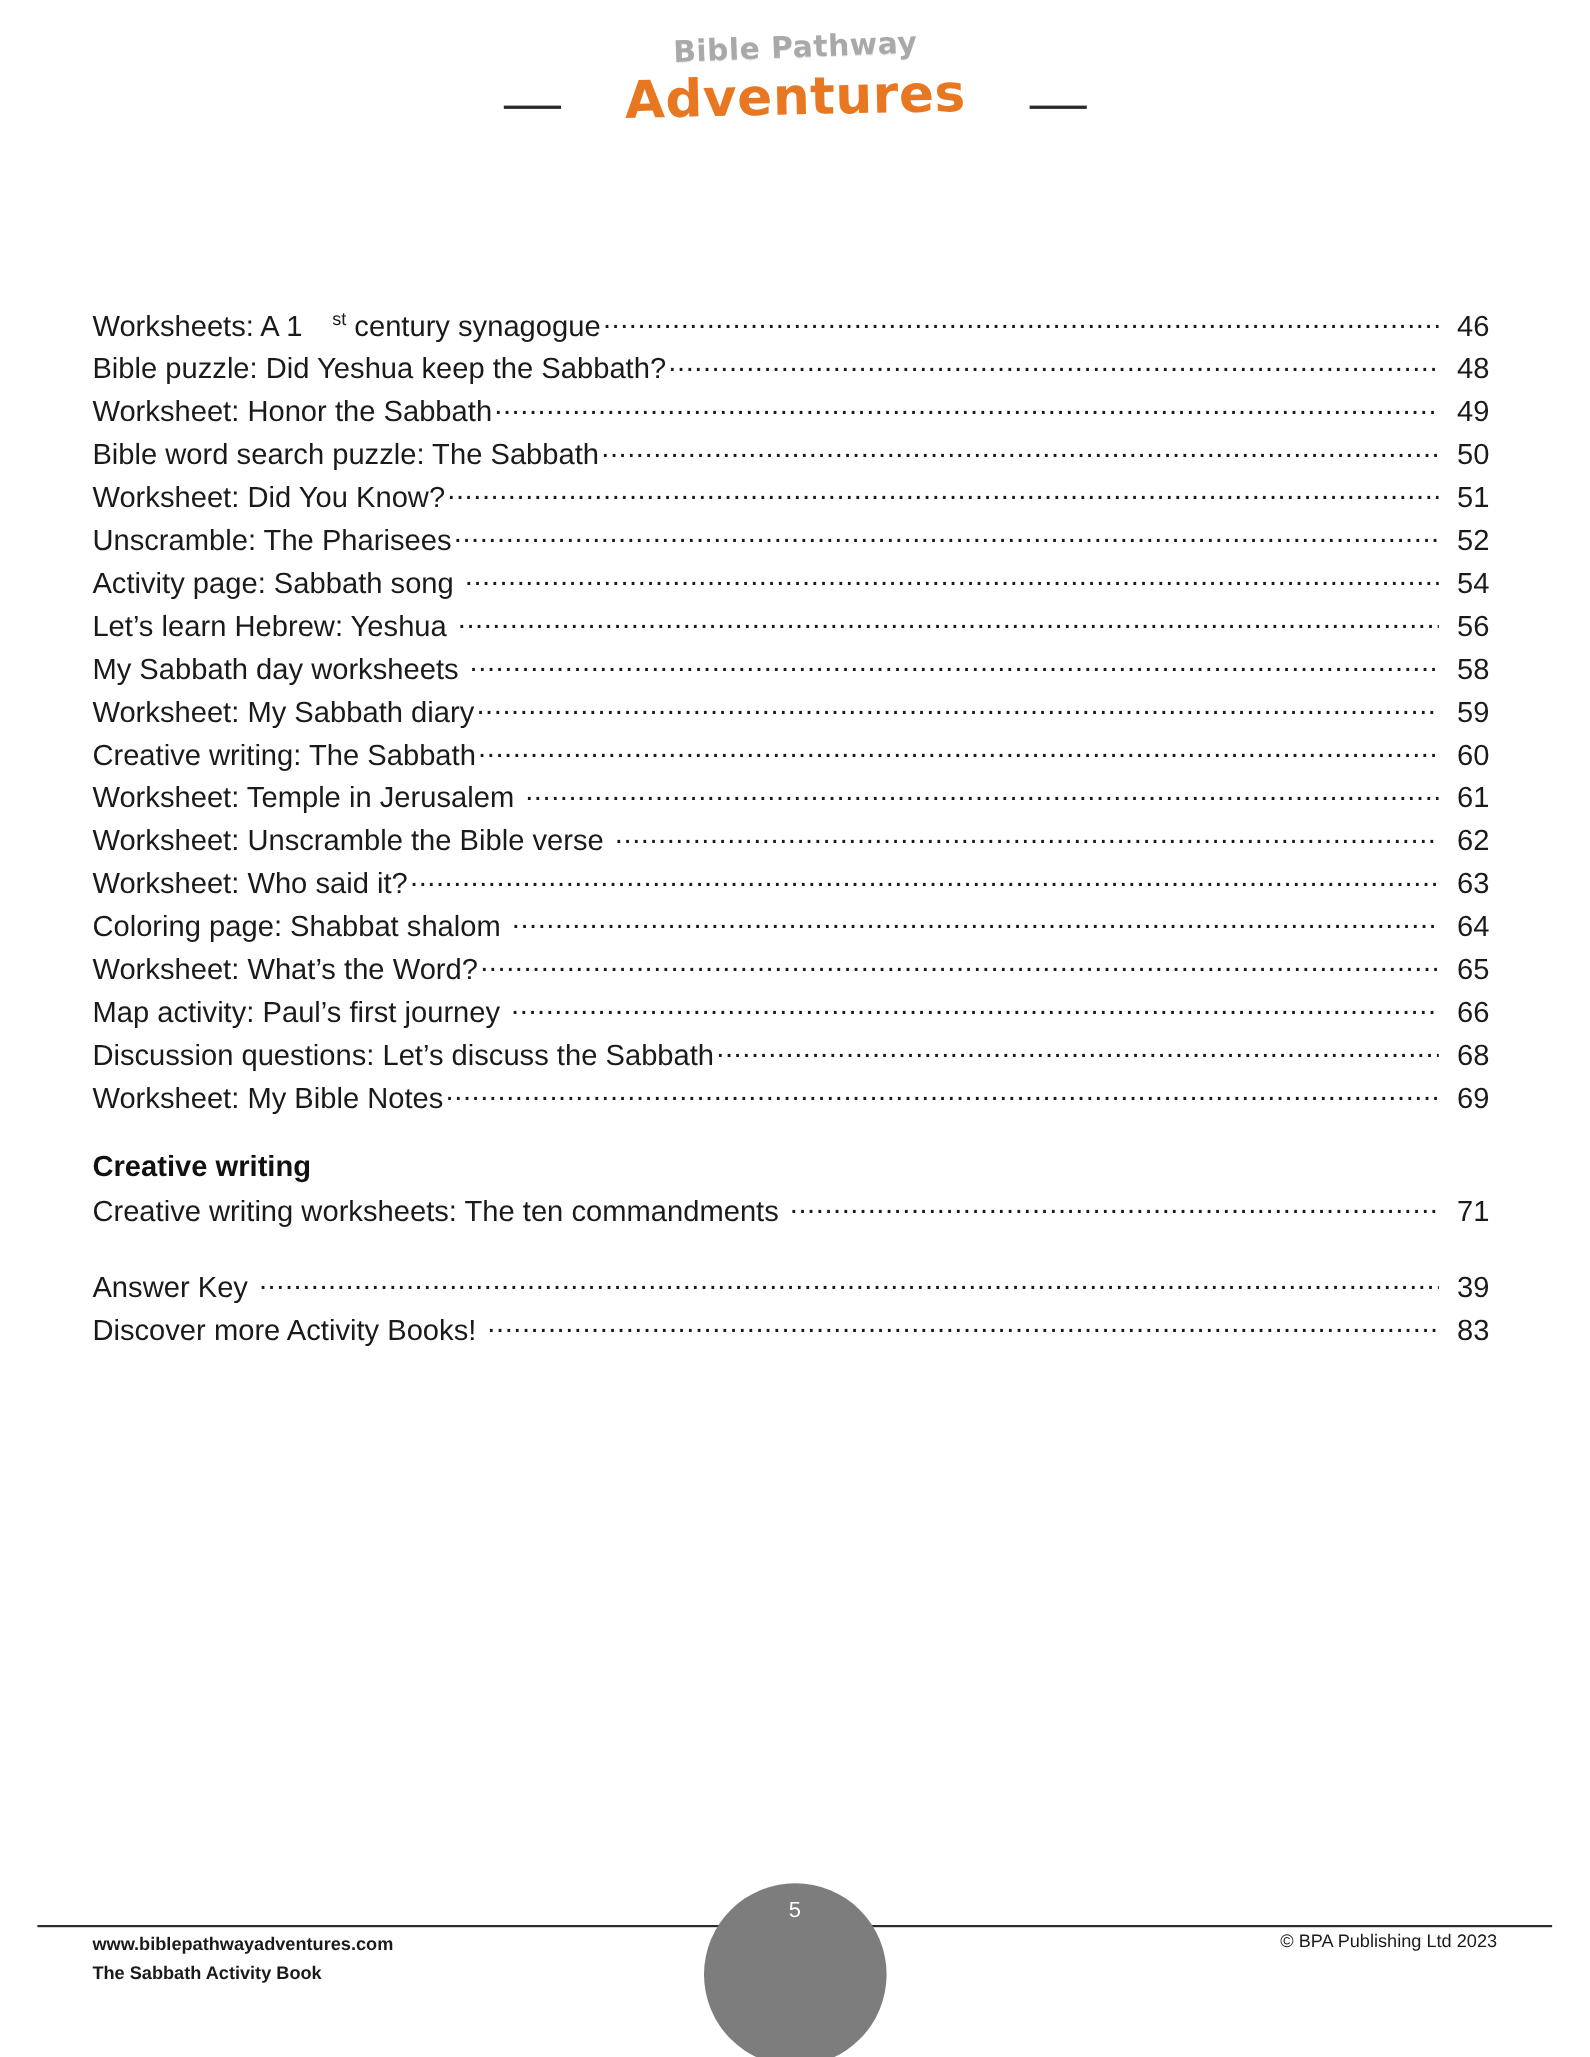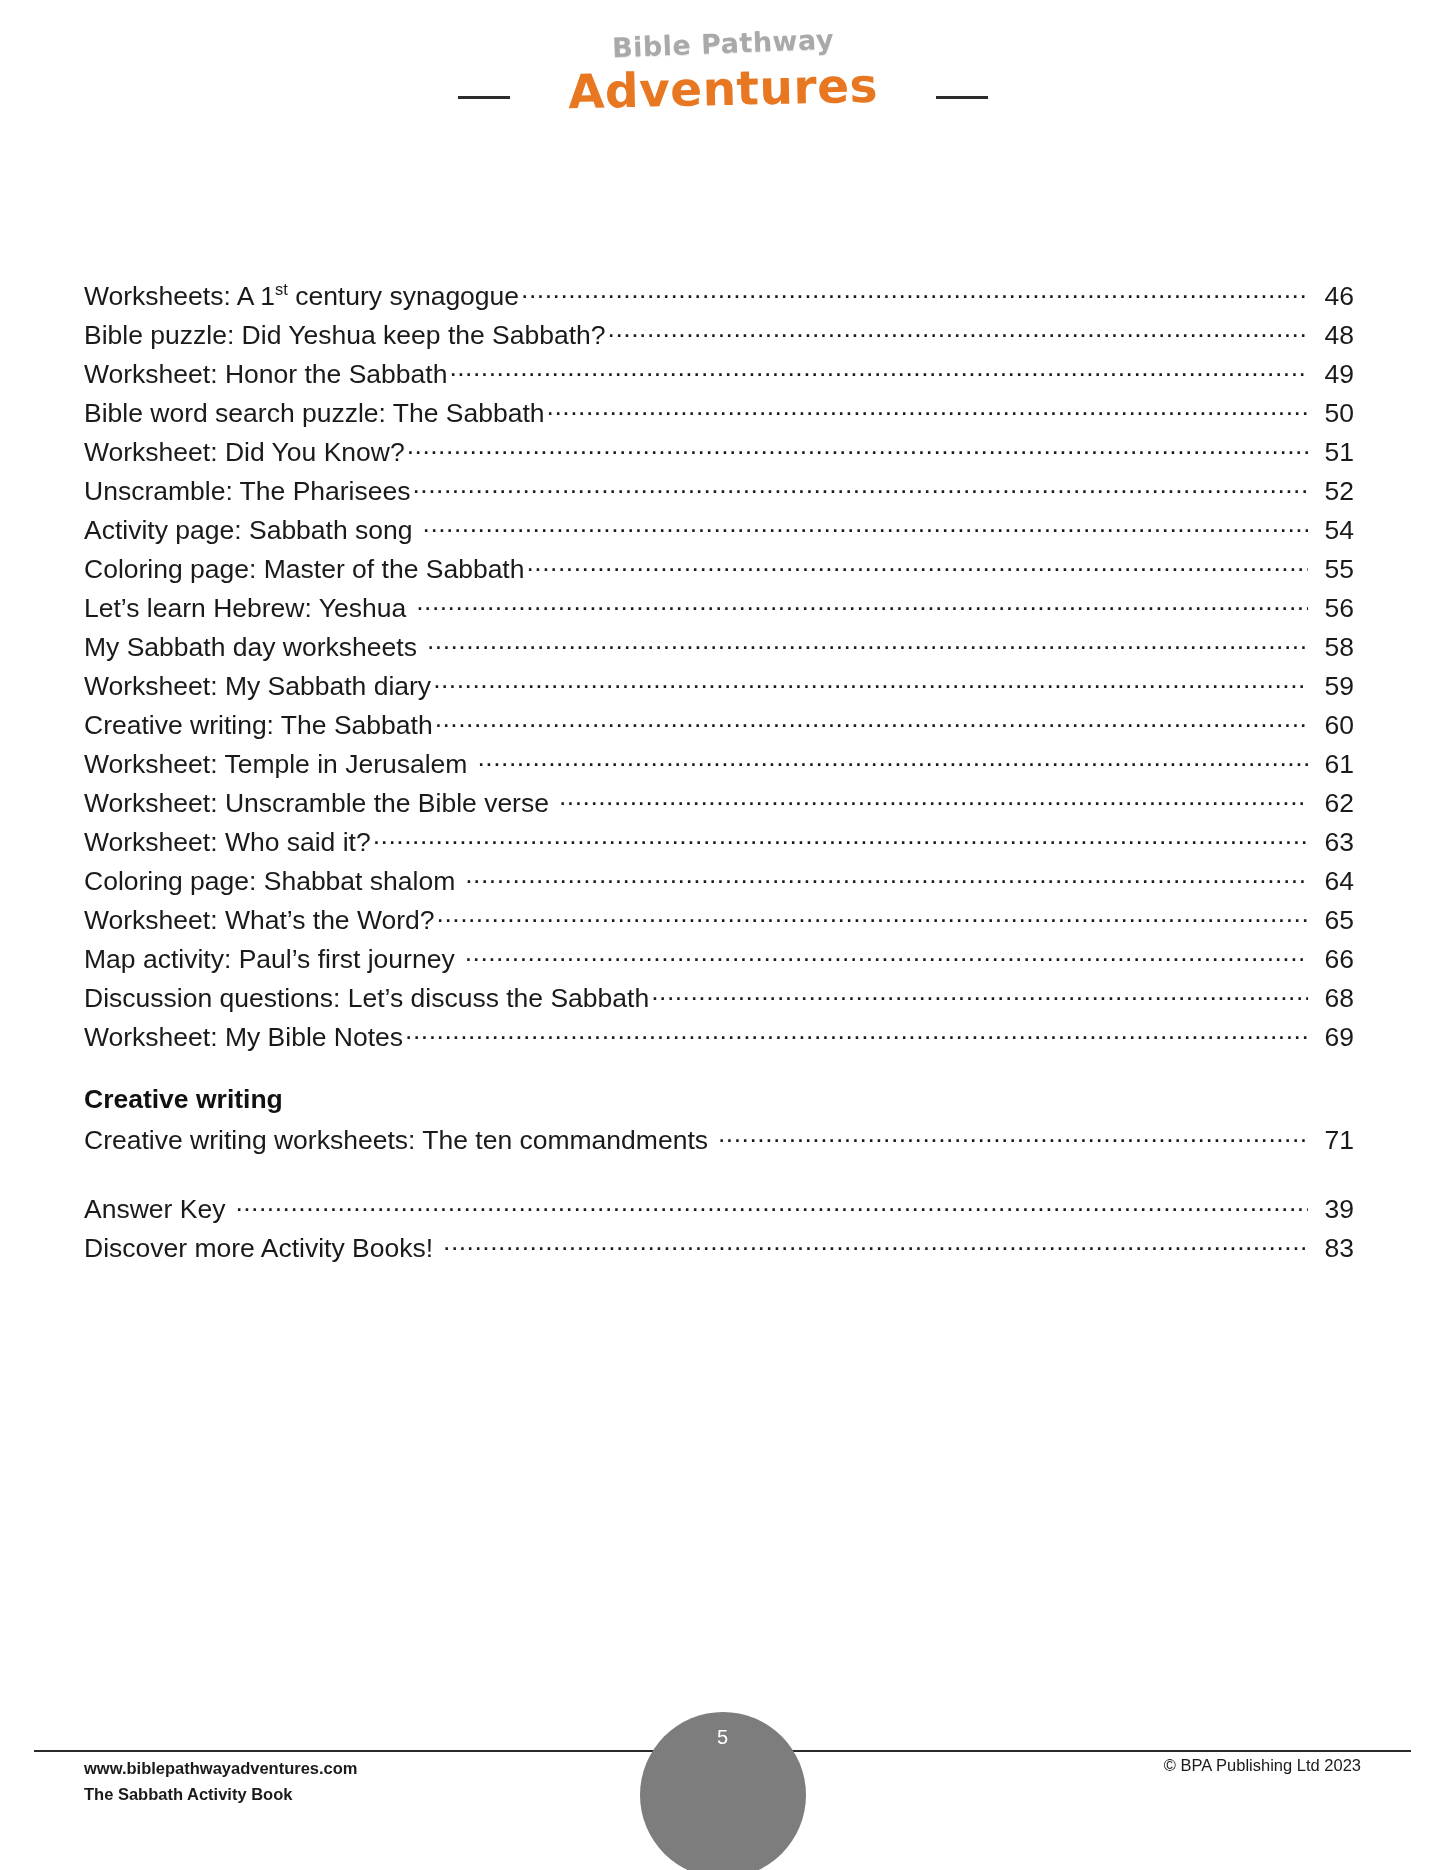--- a/index.html
+++ b/index.html
@@ -116,20 +116,21 @@
     margin-top: 26px;
     margin-bottom: 2px;
     height: 36px;
   }
   .spacer-lg { height: 30px; }
 
   .sup {
     font-size: 0.62em;
     vertical-align: super;
     line-height: 0;
+    margin-left: 27px;
   }
 
   
   .footer-rule {
     position: absolute;
     left: 34px;
     right: 34px;
     bottom: 118px;
     height: 2px;
     background: #2b2b2b;
@@ -224,25 +225,20 @@
     <span class="leader"></span>
     <span class="page">52</span>
   </div>
 
   <div class="toc-entry gap-leader">
     <span class="title">Activity page: Sabbath song</span>
     <span class="leader"></span>
     <span class="page">54</span>
   </div>
 
-  <div class="toc-entry">
-    <span class="title">Coloring page: Master of the Sabbath</span>
-    <span class="leader"></span>
-    <span class="page">55</span>
-  </div>
 
   <div class="toc-entry gap-leader">
     <span class="title">Let’s learn Hebrew: Yeshua</span>
     <span class="leader"></span>
     <span class="page">56</span>
   </div>
 
   <div class="toc-entry gap-leader">
     <span class="title">My Sabbath day worksheets</span>
     <span class="leader"></span>

